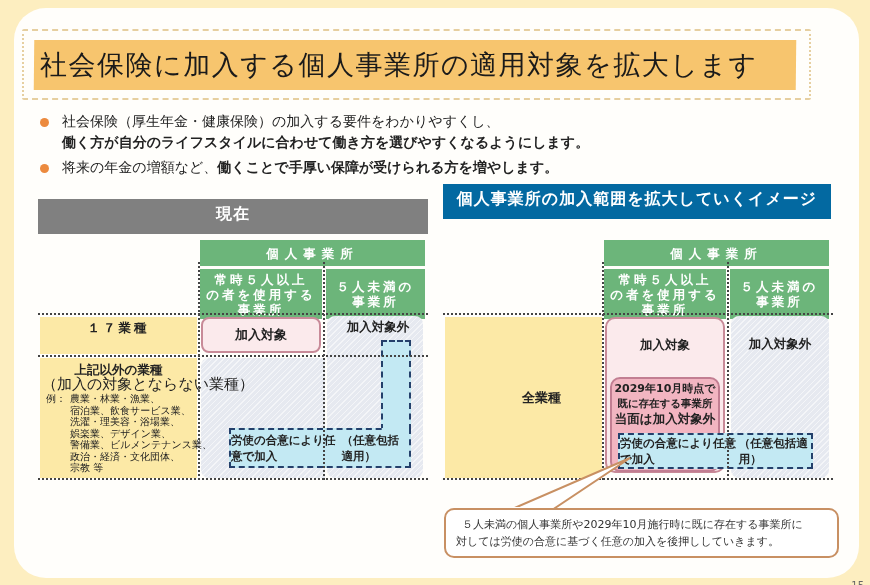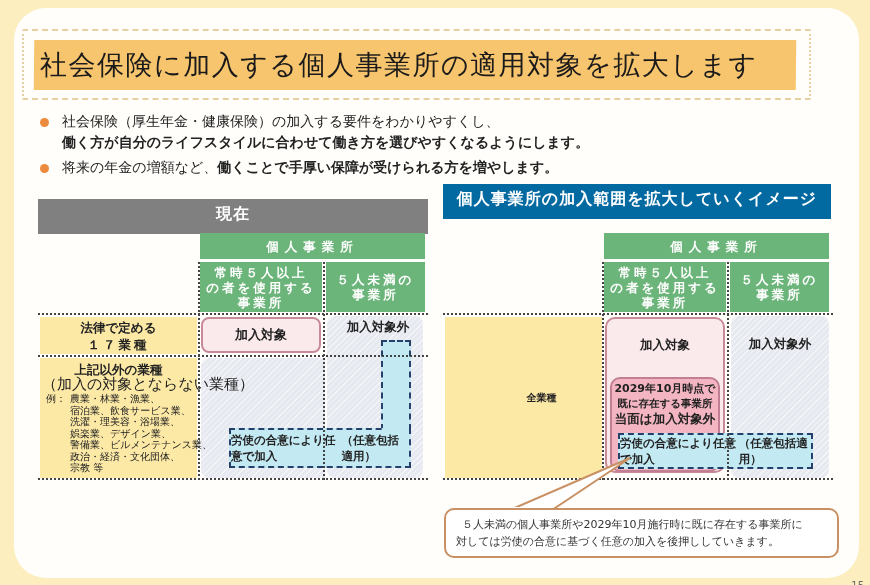--- a/index.html
+++ b/index.html
@@ -7,21 +7,21 @@
   body { background: #fdeec0; font-family: "DejaVu Sans", "Liberation Sans", sans-serif; color: #222; position: relative; }
   .card { position: absolute; left: 14px; top: 8px; width: 845px; height: 570px; background: #fffefb; border-radius: 32px; }
   .abs { position: absolute; }
   .title-frame { left: 22px; top: 29px; width: 789px; height: 71px; border: 2px dashed #e6cfa0; border-left-style: dotted; border-right-style: dotted; border-radius: 2px; }
   .title-band { left: 34px; top: 40px; width: 762px; height: 50px; background: #f7c56e; transform: skewX(-0.6deg); }
   .title-text { left: 40px; top: 44px; width: 760px; height: 42px; font-size: 27px; line-height: 42px; letter-spacing: 1.5px; color: #1a1a1a; white-space: nowrap; }
   .bullet { width: 9px; height: 9px; border-radius: 50%; background: #ec8a3e; }
   .btext { font-size: 14px; line-height: 20px; white-space: nowrap; color: #222; }
   .btext b { font-weight: bold; }
   .sec-head { height: 35px; color: #fff; font-weight: bold; font-size: 16px; line-height: 29px; text-align: center; letter-spacing: 1px; }
-  .green { background: #6cb57a; color: #fff; font-weight: bold; text-align: center; font-size: 12.5px; letter-spacing: 3px; display: flex; align-items: center; justify-content: center; line-height: 15px; }
+  .green { background: #6cb57a; color: #fff; font-weight: bold; text-align: center; font-size: 12.5px; letter-spacing: 3px; display: flex; align-items: center; justify-content: center; line-height: 15px; margin-top: 7px; }
   .vdot { border-left: 2px dotted #444; width: 0; }
   .hdot { border-top: 2px dotted #444; height: 0; }
   .yellow { background: #fce9a6; }
   .hatch { background-color: #e6e9f0; background-image: repeating-linear-gradient(135deg, rgba(255,255,255,0.55) 0 1px, transparent 1px 4px); border-radius: 8px; }
   .pinkbox { background: #fbeaec; border: 2px solid #c88a98; border-radius: 8px; display: flex; align-items: center; justify-content: center; font-weight: bold; font-size: 13px; }
   .cyanbox { background: #c3e9f3; border: 2px dashed #24406b; display: flex; flex-direction: row; align-items: center; justify-content: center; font-weight: bold; font-size: 11.5px; line-height: 16px; color: #222; }
   .bold-c { font-weight: bold; text-align: center; }
   .callout { left: 444px; top: 508px; width: 395px; height: 50px; border: 2px solid #c89063; border-radius: 10px; background: #fff; font-size: 11px; line-height: 17px; padding: 6px 10px; color: #333; }
   .pagenum { right: 6px; bottom: -6px; font-size: 10px; color: #666; }
 </style>
@@ -47,21 +47,20 @@
   <span>常時５人以上</span>
   <span>の者を使用する</span>
   <span>事業所</span>
 </div>
 <div class="abs green" style="left:326px; top:262px; width:99px; height:50px; flex-direction:column;">
   <span>５人未満の</span>
   <span>事業所</span>
 </div>
 
 <div class="abs yellow bold-c" style="left:40px; top:317px; width:157px; height:37px; font-size:12.5px; line-height:17px; padding-top:2px;">
-  <div>法律で定める</div>
   <div style="letter-spacing:3px;">１７業種</div>
 </div>
 <div class="abs pinkbox" style="left:201px; top:317px; width:120px; height:36px;">加入対象</div>
 <div class="abs hatch" style="left:327px; top:316px; width:96px; height:162px;"></div>
 <div class="abs hatch" style="left:201px; top:358px; width:124px; height:120px; border-radius:8px 0 0 8px;"></div>
 <div class="abs bold-c" style="left:333px; top:319px; width:90px; font-size:12.5px;">加入対象外</div>
 
 <div class="abs yellow" style="left:40px; top:358px; width:157px; height:120px; padding:4px 6px; font-size:10px; line-height:11.5px;">
   <div class="bold-c" style="font-size:12.5px; line-height:15px;">上記以外の業種</div>
   <div style="font-size:15px; line-height:14px; text-align:center; white-space:nowrap; margin-left:-4px;">（加入の対象とならない業種）</div>
@@ -98,21 +97,21 @@
 <div class="abs green" style="left:604px; top:262px; width:122px; height:50px; flex-direction:column;">
   <span>常時５人以上</span>
   <span>の者を使用する</span>
   <span>事業所</span>
 </div>
 <div class="abs green" style="left:730px; top:262px; width:99px; height:50px; flex-direction:column;">
   <span>５人未満の</span>
   <span>事業所</span>
 </div>
 
-<div class="abs yellow bold-c" style="left:445px; top:317px; width:157px; height:161px; display:flex; align-items:center; justify-content:center; font-size:10px;padding-left:36px;">全業種</div>
+<div class="abs yellow bold-c" style="left:445px; top:317px; width:157px; height:161px; display:flex; align-items:center; justify-content:center; font-size:13px;padding-left:36px;">全業種</div>
 <div class="abs hatch" style="left:731px; top:316px; width:98px; height:162px;"></div>
 <div class="abs bold-c" style="left:731px; top:336px; width:98px; font-size:12.5px;">加入対象外</div>
 
 <div class="abs" style="left:605px; top:317px; width:120px; height:156px; background:#fbeaec; border:2px solid #c88a98; border-radius:10px;"></div>
 <div class="abs bold-c" style="left:605px; top:337px; width:120px; font-size:12.5px;">加入対象</div>
 <div class="abs" style="left:610px; top:377px; width:110px; height:95px; background:#f2b5c1; border:2px solid #c27e92; border-radius:10px;"></div>
 <div class="abs bold-c" style="left:610px; top:381px; width:110px; font-size:11px; line-height:15px; white-space:nowrap;">
   <div>2029年10月時点で</div>
   <div style="font-size:10.5px;">既に存在する事業所</div>
   <div style="font-size:12.5px;">当面は加入対象外</div>

